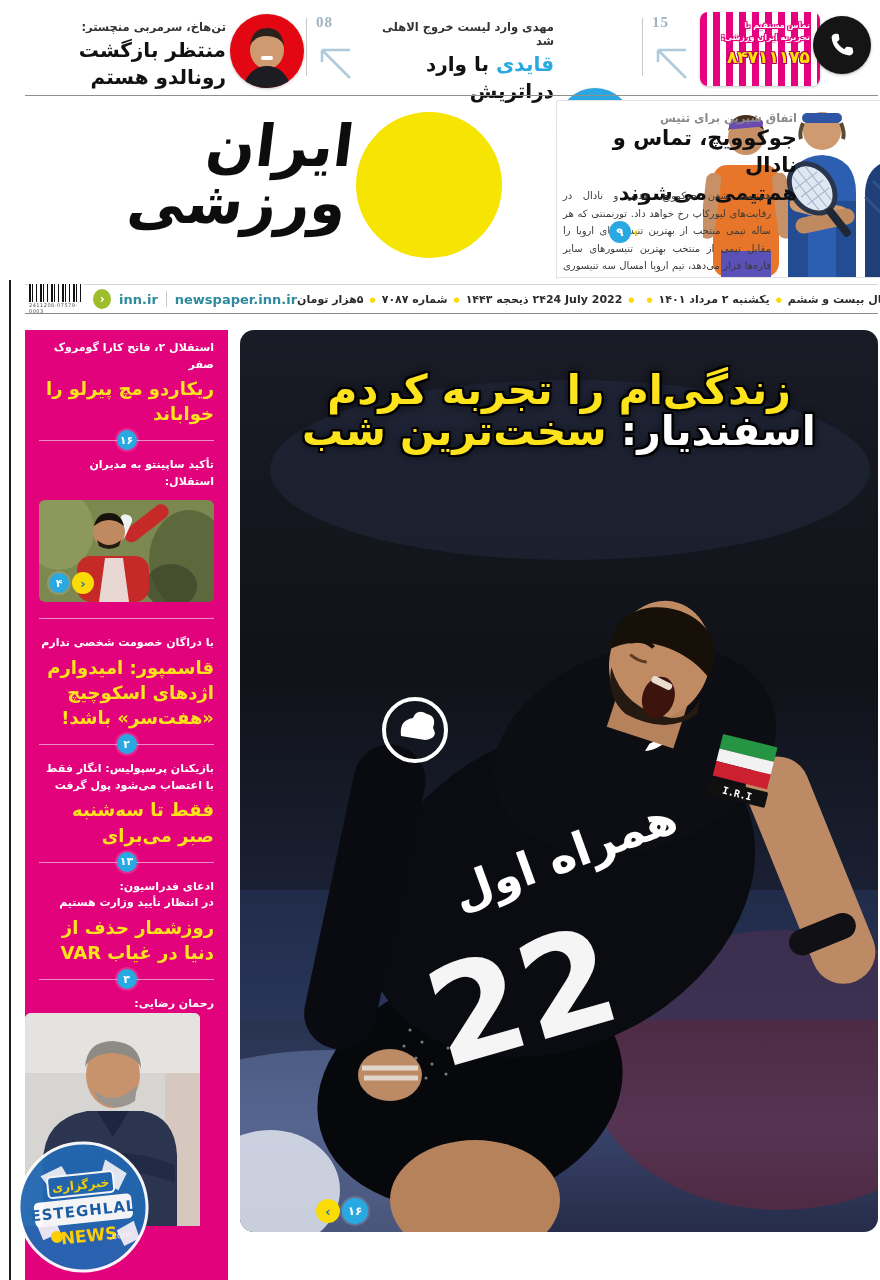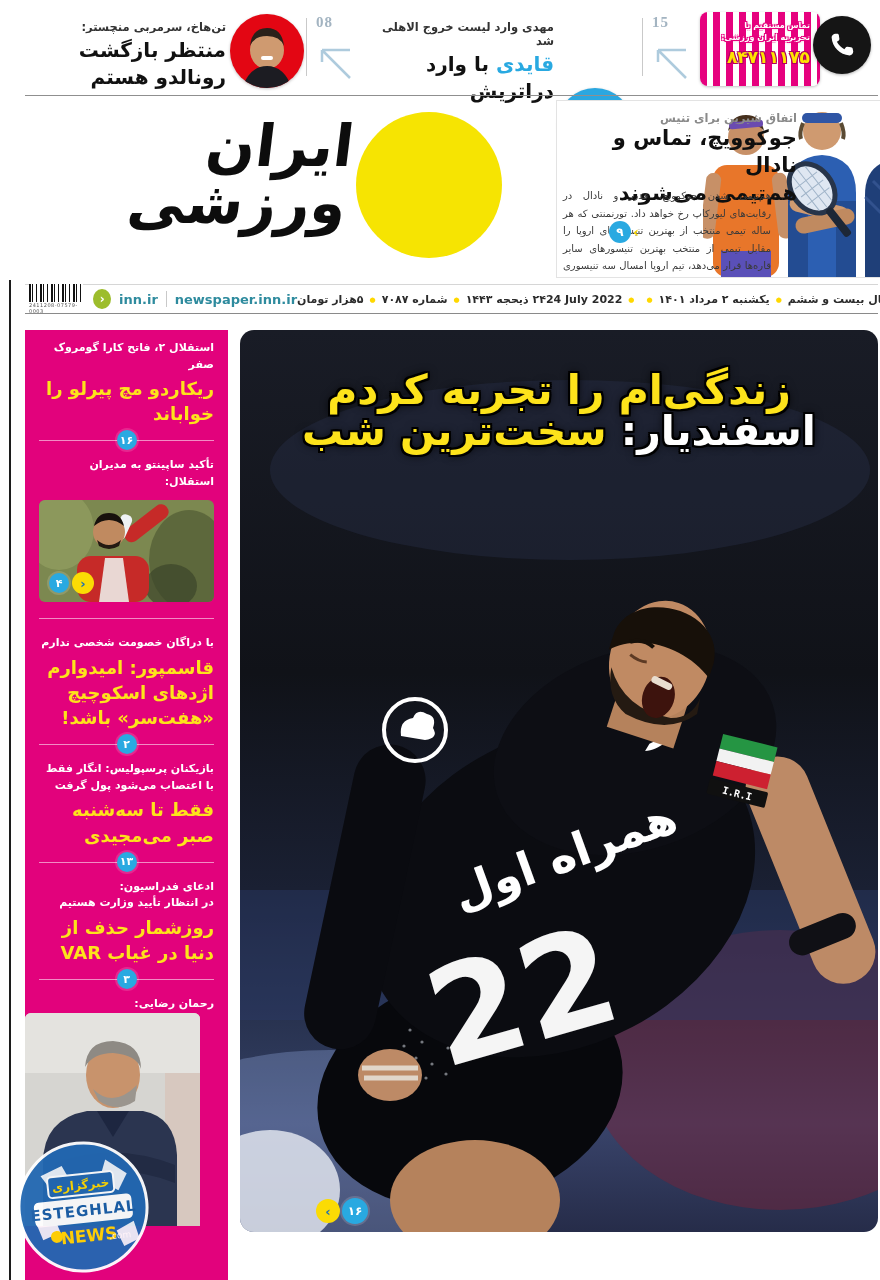--- a/index.html
+++ b/index.html
@@ -246,21 +246,21 @@
   <div class="sb-div">
     <div class="badge-blue">۲</div>
   </div>
   <div>
     <div class="sb-kicker">
       <span>بازیکنان پرسپولیس: انگار فقط</span><br>
       <span>با اعتصاب می‌شود پول گرفت</span>
     </div>
     <div class="sb-title">
       <span>فقط تا سه‌شنبه</span><br>
-      <span>صبر می‌مجیدی</span>
+      <span>صبر می‌برای</span>
     </div>
   </div>
   <div class="sb-div">
     <div class="badge-blue">۱۳</div>
   </div>
   <div>
     <div class="sb-kicker">
       <span>ادعای فدراسیون:</span><br>
       <span>در انتظار تأیید وزارت هستیم</span>
     </div>

